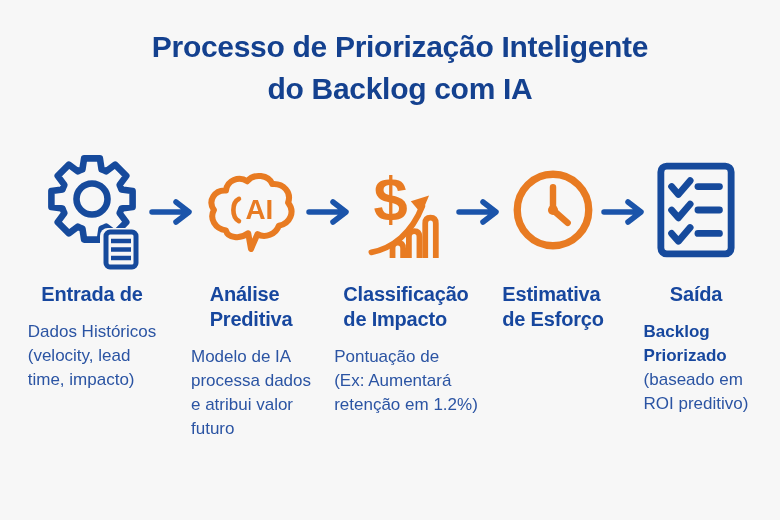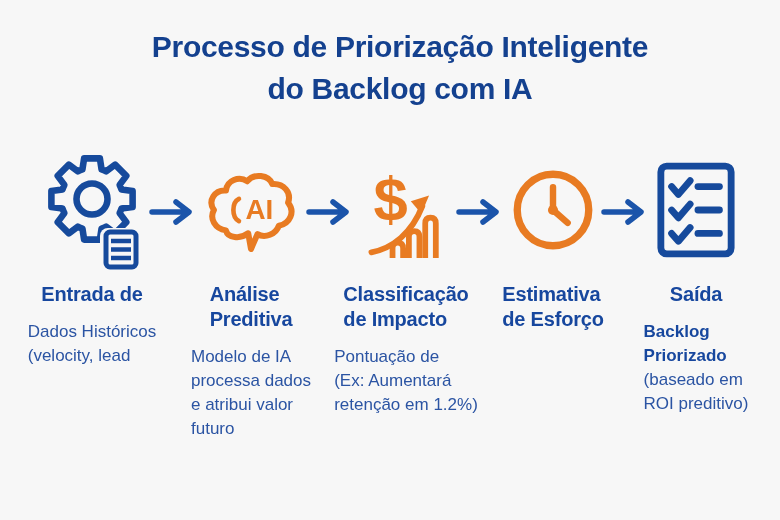--- a/index.html
+++ b/index.html
@@ -79,20 +79,21 @@
             <line x1="11" y1="30" x2="31" y2="30" stroke="currentColor" stroke-width="4.5"></line>
           </svg>
         </div>
       </div>
       <div class="label">
         <div>Entrada de</div>
       </div>
       <div class="desc">
         <div>Dados Históricos</div>
         <div>(velocity, lead</div>
+        <div>time, impacto)</div>
       </div>
     </div>
 
     <div class="step w2">
       <div class="icon-box">
         <svg class="ic-orange" width="102" height="90" viewBox="0 0 110 96">
           <path d="M28,70 C16,68 10,57 15,48 C8,38 16,26 28,27 C29,16 42,11 51,17 C58,8 74,10 78,20 C90,19 99,29 95,40 C103,50 97,63 85,65 C82,74 70,79 62,74 L55,90 L52,73 C43,80 30,78 28,70 Z" fill="none" stroke="currentColor" stroke-width="6.5" stroke-linejoin="round" stroke-linecap="round"></path>
           <path d="M42,36 C34,40 34,56 42,60" fill="none" stroke="currentColor" stroke-width="5" stroke-linecap="round"></path>
           <text x="64" y="58" text-anchor="middle" font-size="30" font-weight="bold" fill="currentColor">AI</text>
         </svg>

